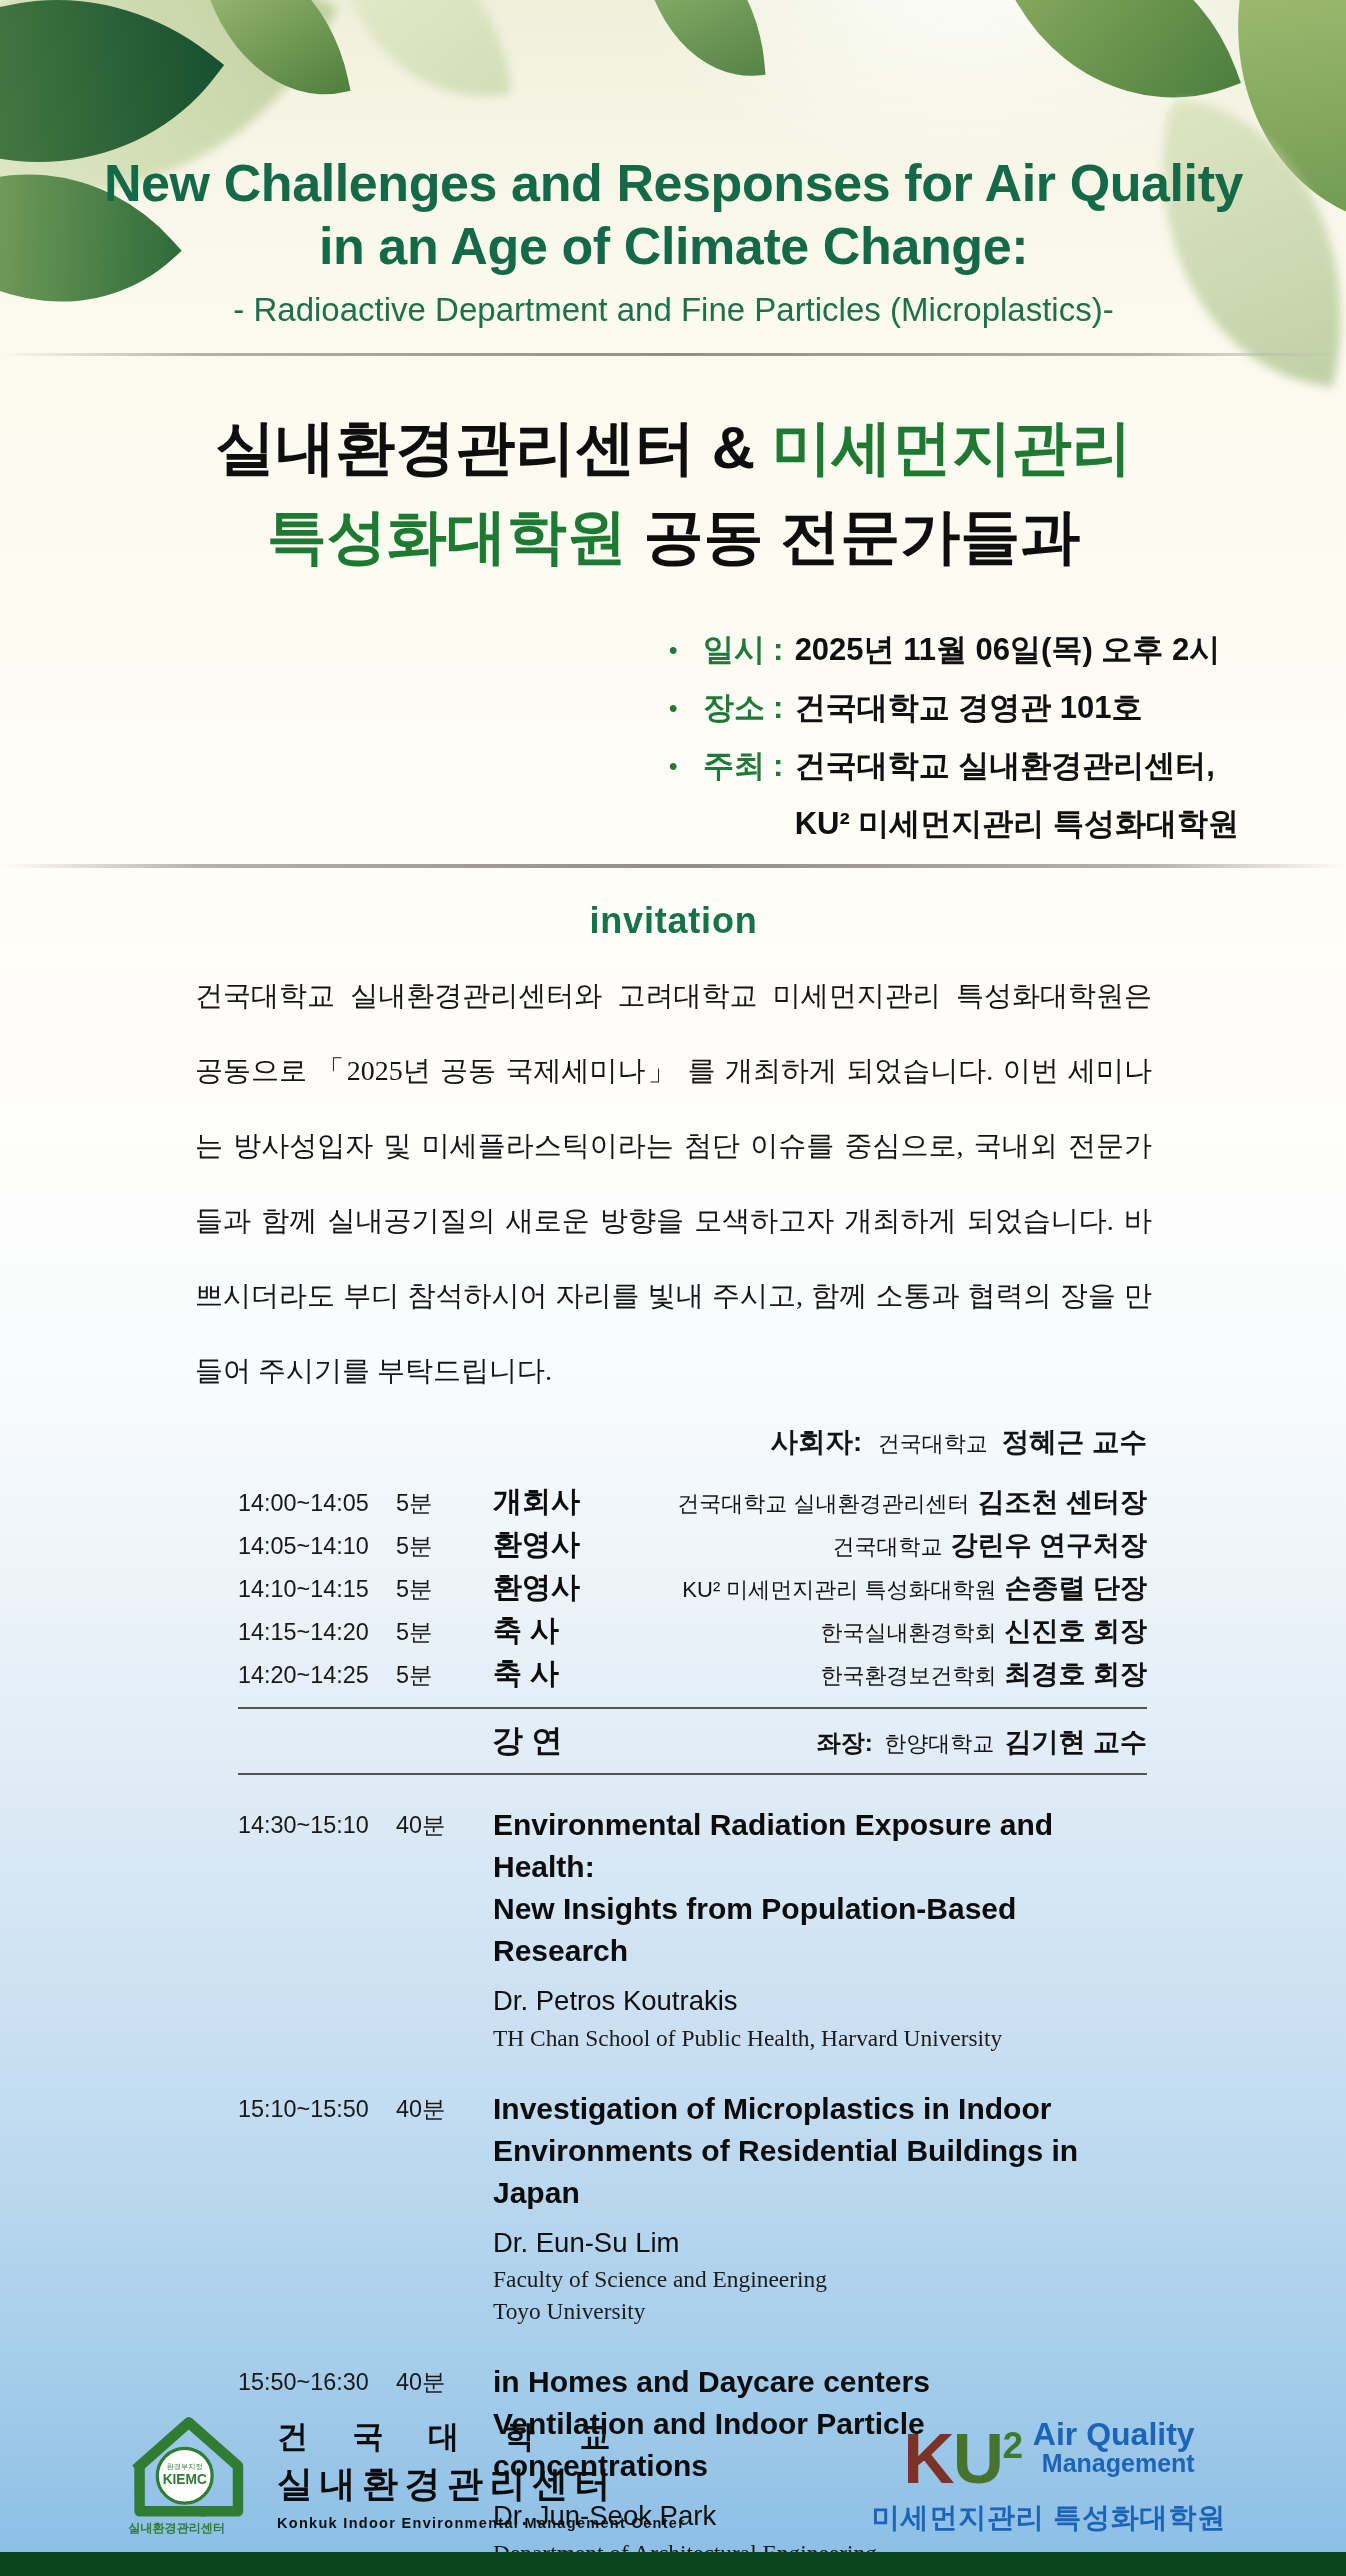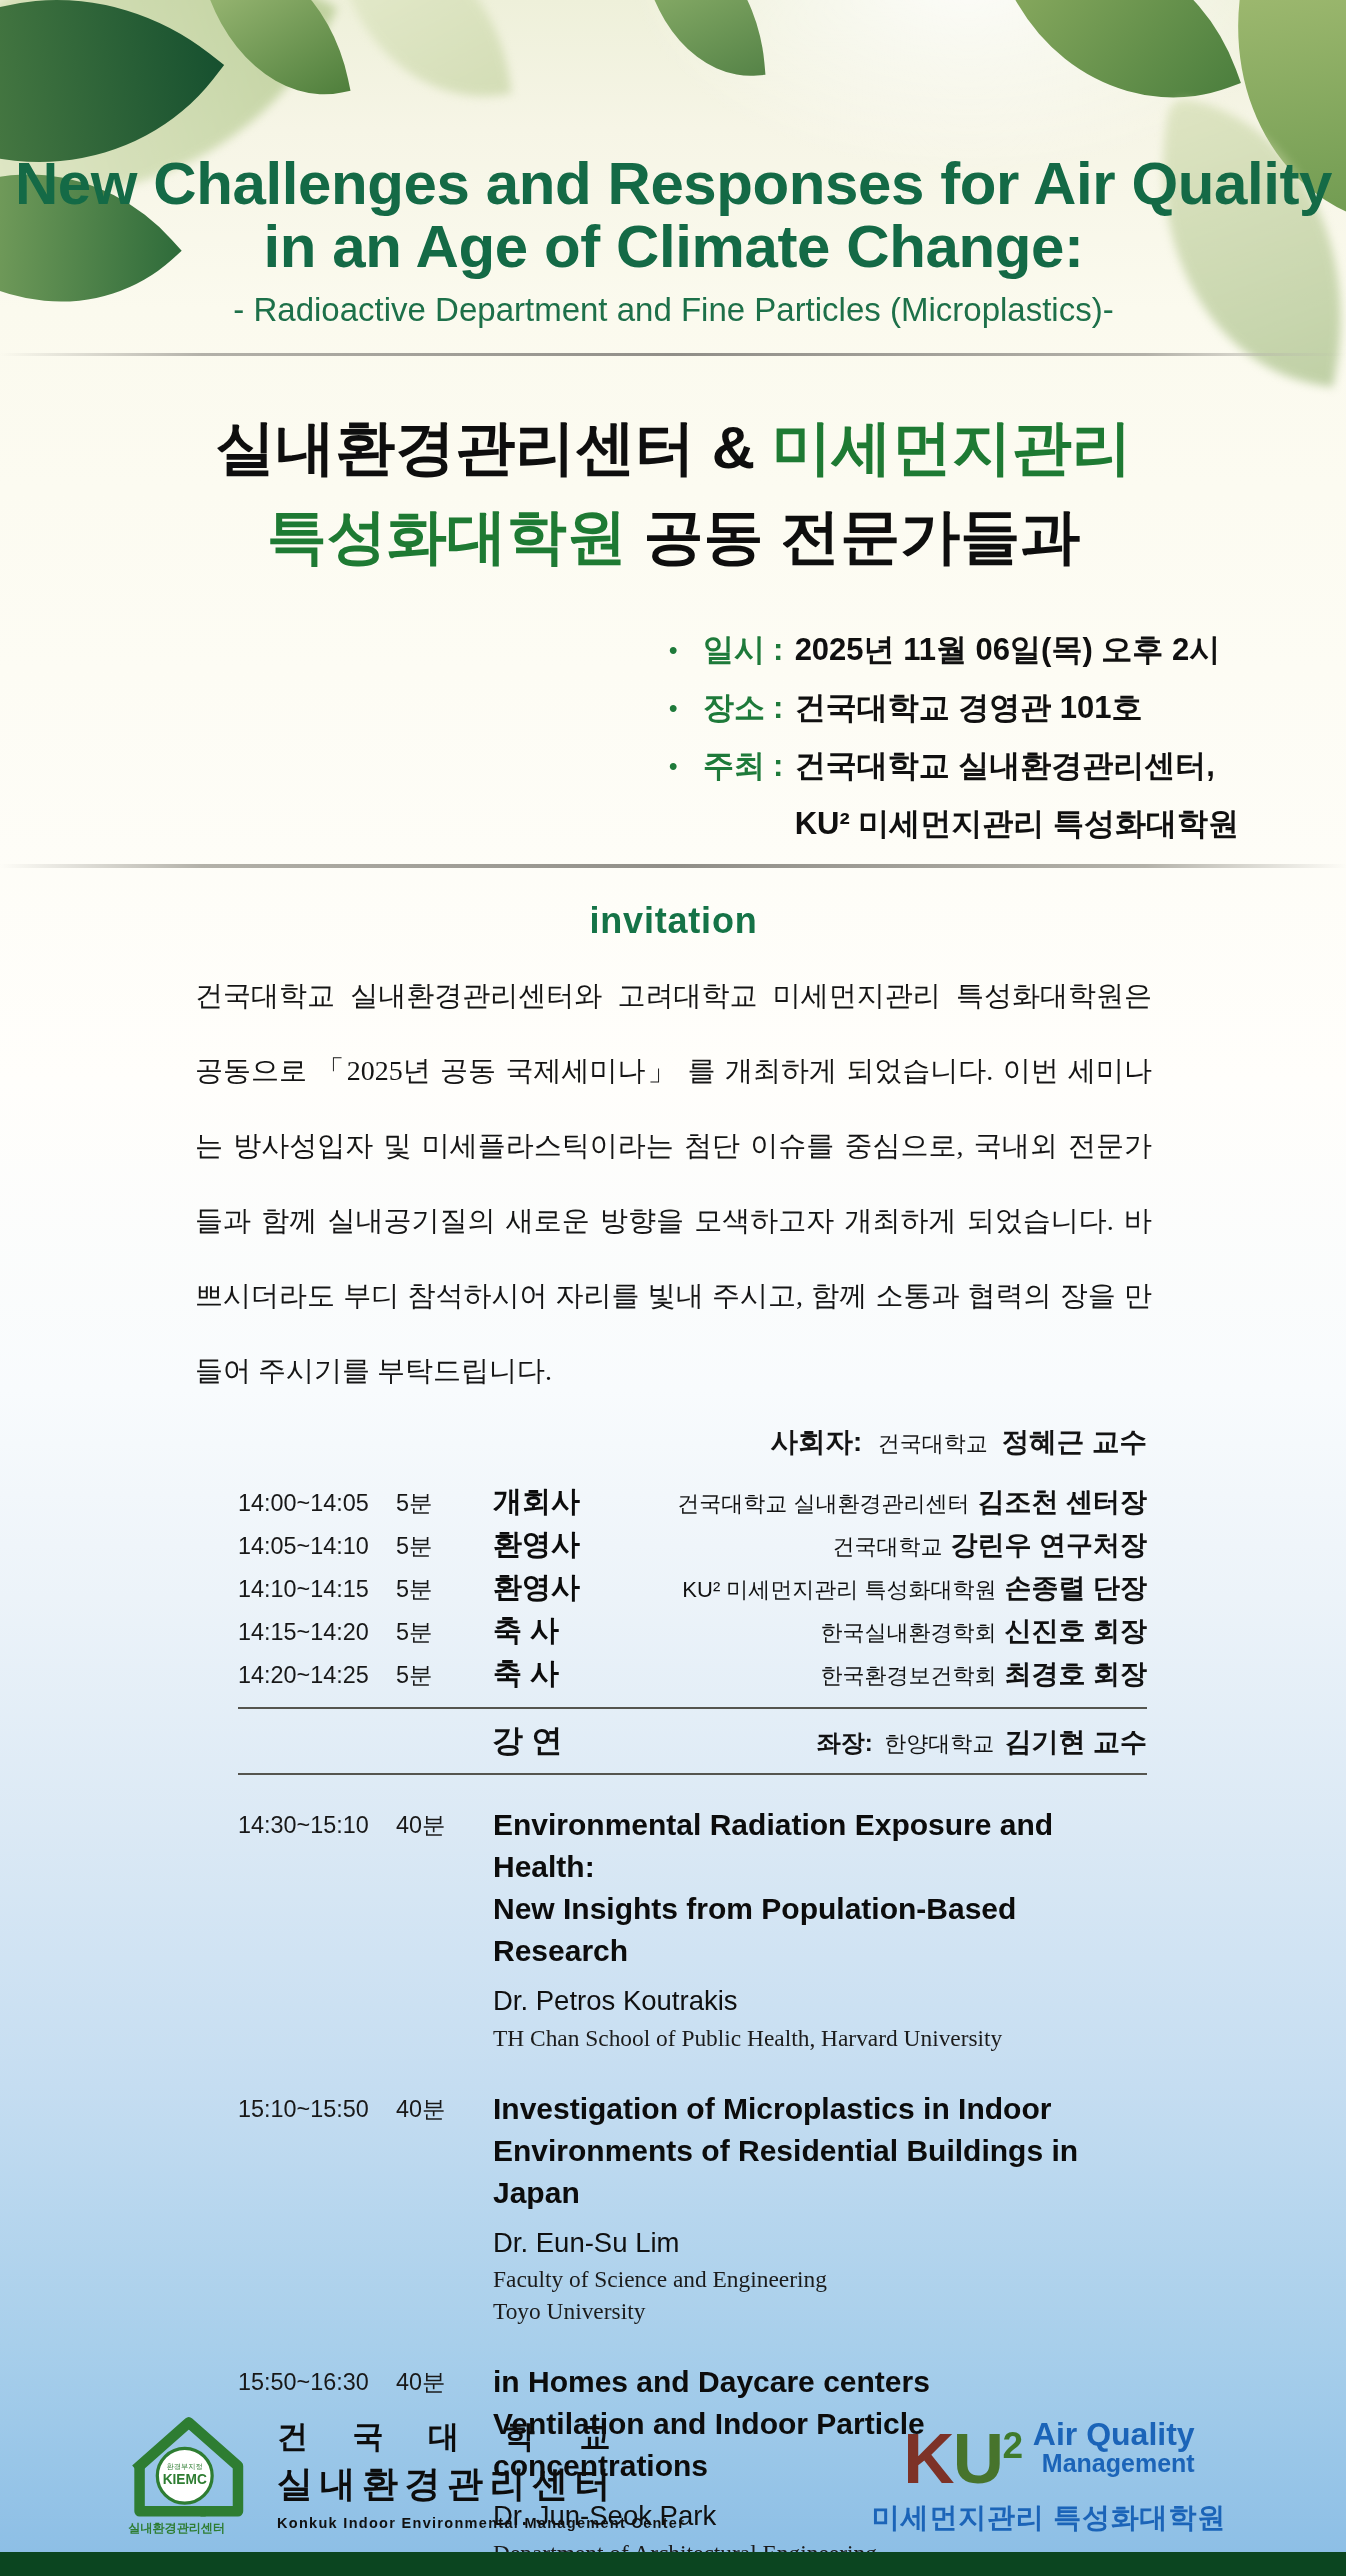--- a/index.html
+++ b/index.html
@@ -9,21 +9,21 @@
     background:
       radial-gradient(ellipse 565px 339px at 72% -32px, rgba(255,255,255,.9) 0%, rgba(255,255,255,0) 60%),
       linear-gradient(180deg,
         #eef0da 0%, #f6f5e6 5%, #fbfaee 12%, #fdfcf4 26%, #fffefb 42%,
         #f8fbfd 54%, #ecf3f9 62%, #dbe9f5 71%, #c5ddf1 81%, #a8cfeb 91%, #8abde5 100%);
   }
   .leaf{position:absolute;border-radius:0 100% 8% 100%;}
   .leaf.soft{filter:blur(4.8px);opacity:.55;}
   .top-wrap{position:relative;z-index:2;}
 
-  .h1{padding-top:152px;text-align:center;font-size:60px;line-height:63px;font-weight:700;color:#146a46;letter-spacing:-0.4px;}
+  .h1{padding-top:152px;text-align:center;font-size:52px;line-height:63px;font-weight:700;color:#146a46;letter-spacing:-0.4px;}
   .subtitle{margin-top:13px;text-align:center;font-size:33px;font-weight:400;color:#1d7049;}
   .divider{height:3.2px;margin-top:24px;
     background:linear-gradient(90deg, rgba(170,168,160,0) 0%, #b3b1a9 15%, #908e88 50%, #b3b1a9 85%, rgba(170,168,160,0) 100%);}
   .divider.d2{margin-top:11.3px;}
 
   .ktitle{margin-top:47px;text-align:center;font-size:60px;line-height:89px;font-weight:800;color:#0e0e0e;}
   .ktitle .grn{color:#1e7a33;}
 
   .details{margin-top:40px;margin-left:669px;font-size:31px;line-height:58px;font-weight:700;}
   .drow{display:flex;}

